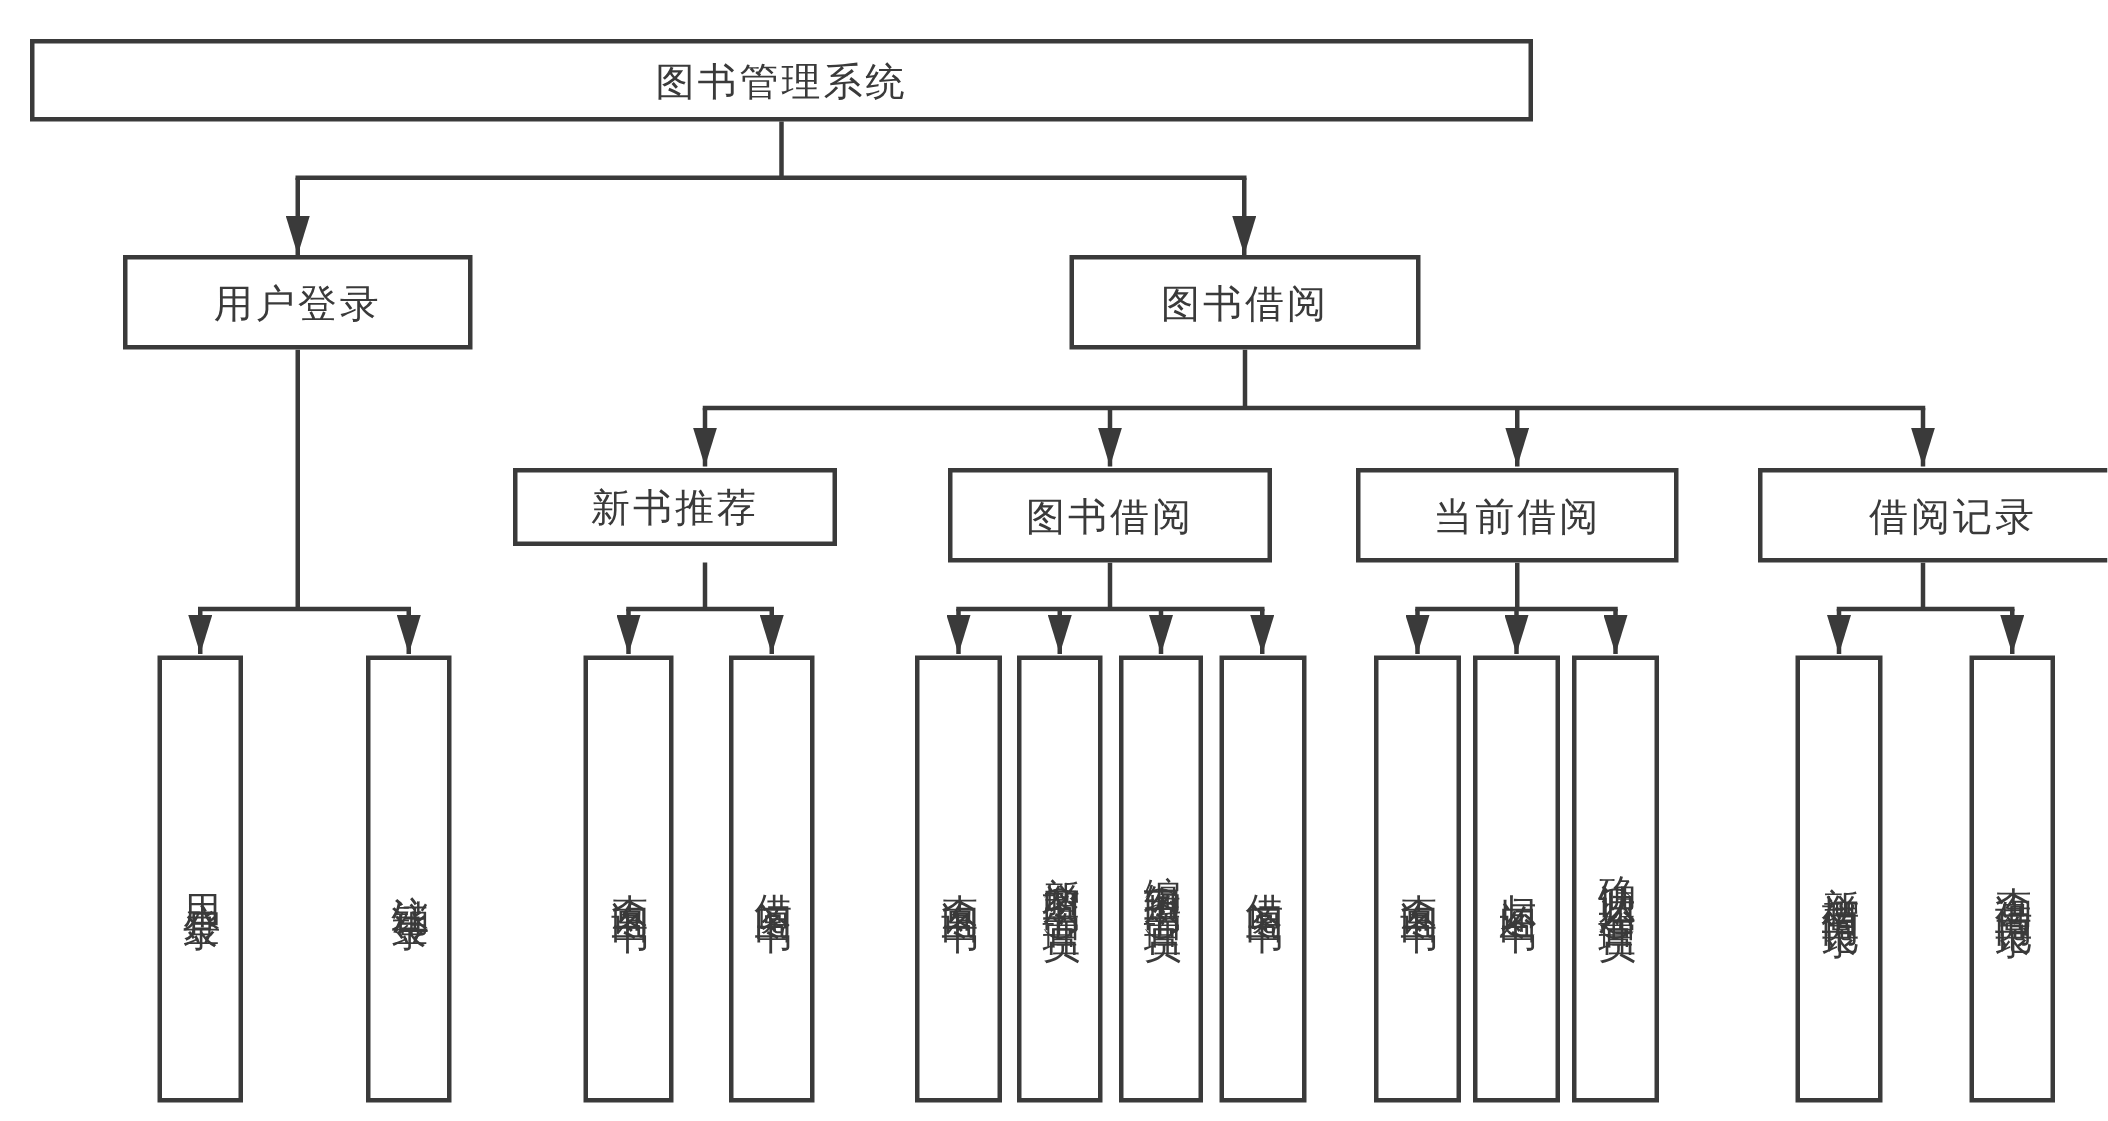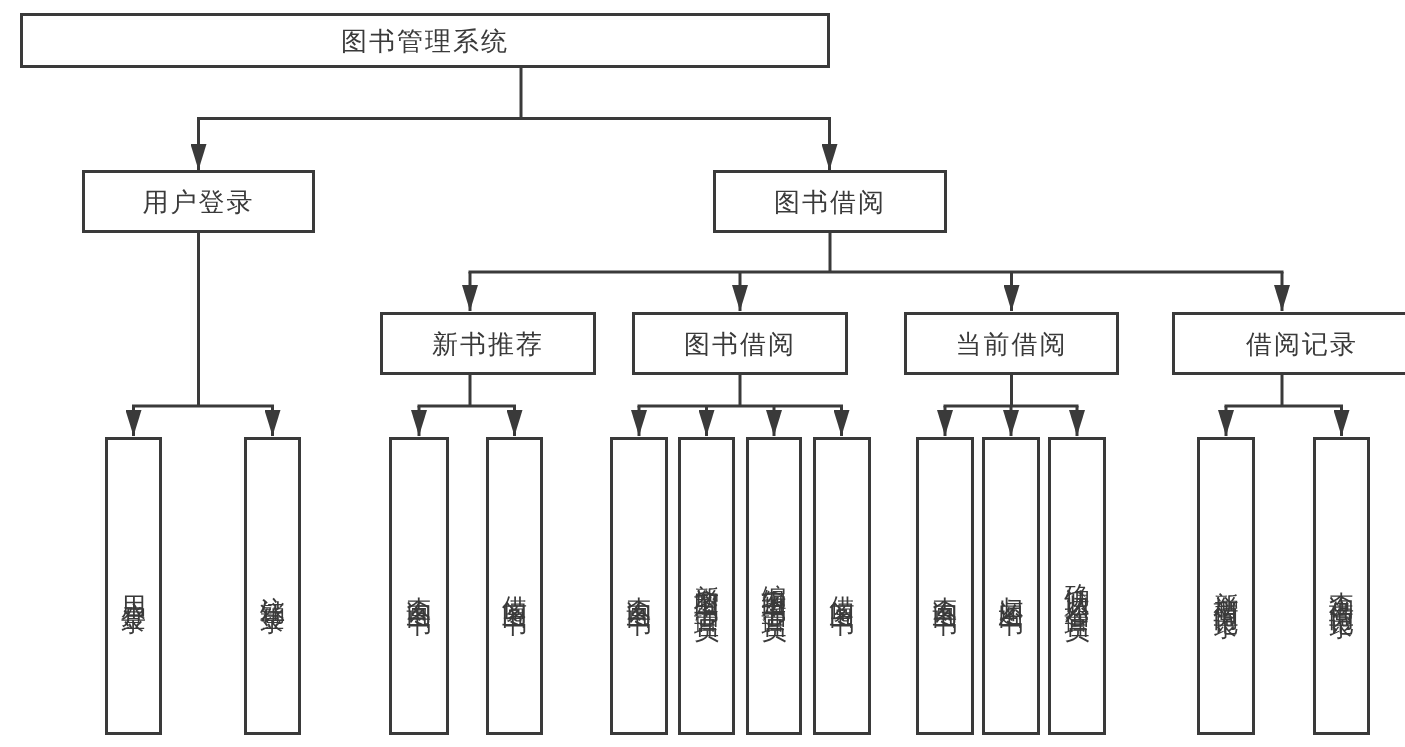--- a/index.html
+++ b/index.html
@@ -100,32 +100,32 @@
       <path d="M1011 406 V436" marker-end="url(#arrow)"></path>
       <path d="M1077 406 V436" marker-end="url(#arrow)"></path>
 
       <path d="M1282 375 V406"></path>
       <path d="M1226 406 H1341.5" stroke-linecap="square"></path>
       <path d="M1226 406 V436" marker-end="url(#arrow)"></path>
       <path d="M1341.5 406 V436" marker-end="url(#arrow)"></path>
     </g>
   </svg>
 
-  <div class="node" style="left:20px;top:13px;width:810px;height:55px">
+  <div class="node" style="left:20px;top:26px;width:1002px;height:55px">
     <span class="lbl">图书管理系统</span>
   </div>
 
   <div class="node" style="left:82px;top:170px;width:233px;height:63px">
     <span class="lbl">用户登录</span>
   </div>
   <div class="node" style="left:713px;top:170px;width:234px;height:63px">
     <span class="lbl">图书借阅</span>
   </div>
 
-  <div class="node" style="left:380px;top:312px;width:216px;height:63px">
+  <div class="node" style="left:342px;top:312px;width:216px;height:52px">
     <span class="lbl">新书推荐</span>
   </div>
   <div class="node" style="left:904px;top:312px;width:215px;height:63px">
     <span class="lbl">当前借阅</span>
   </div>
   <div class="node" style="left:632px;top:312px;width:216px;height:63px">
     <span class="lbl">图书借阅</span>
   </div>
   <div class="node" style="left:1172px;top:312px;width:260px;height:63px">
     <span class="lbl">借阅记录</span>

